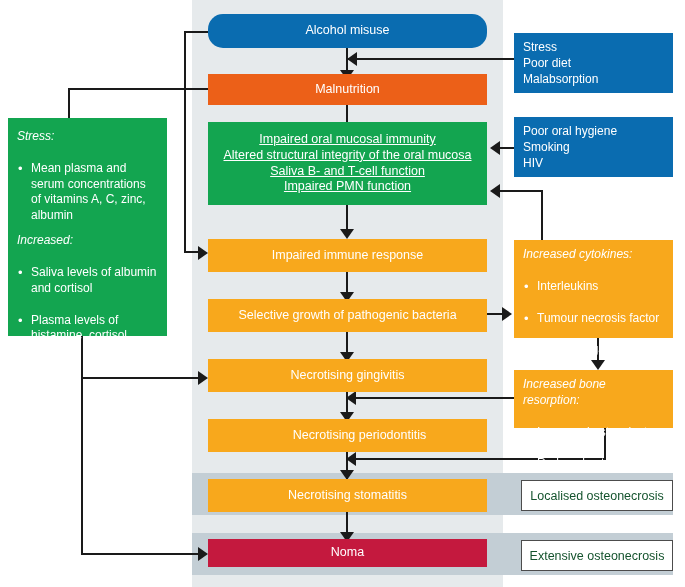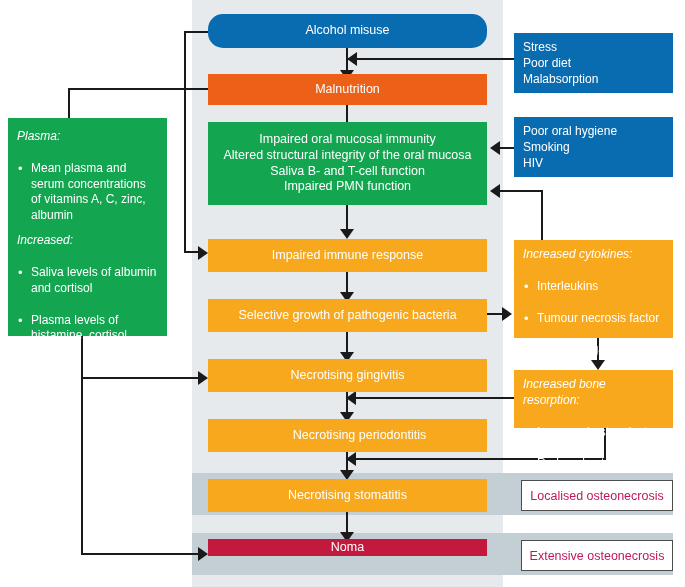--- a/index.html
+++ b/index.html
@@ -19,21 +19,21 @@
   .node{
     position:absolute;
     box-sizing:border-box;
     color:#ffffff;
     display:flex;
     align-items:center;
     justify-content:center;
     text-align:center;
     line-height:1.25;
   }
-  .node .lines{width:100%;}
+  .node .lines{width:100%;text-decoration:underline;}
   .node-blue{background:#0a6cb0;}
   .node-orange-dark{background:#ec6018;}
   .node-green{background:#13a550;}
   .node-amber{background:#f8a81c;}
   .node-crimson{background:#c4193e;}
 
   .center-node{left:208px;width:279px;font-size:12.5px;}
   .side-node{left:514px;width:159px;}
 
   
@@ -51,21 +51,21 @@
     content:"\2022";position:absolute;left:1px;top:-1px;font-size:13px;
   }
   .listbox .gap{height:9px;}
 
   
   .outline-box{
     position:absolute;
     box-sizing:border-box;
     background:#ffffff;
     border:1.4px solid #4c4c4c;
-    color:#be185d;
+    color:#14532d;
     display:flex;align-items:center;justify-content:center;
     font-size:12.5px;
   }
 
   
   .ln{position:absolute;background:#1a1a1a;}
   .h{height:2.4px;}
   .v{width:2.4px;}
   .arrow{position:absolute;width:0;height:0;}
   .ar-down{border-left:7px solid transparent;border-right:7px solid transparent;border-top:10px solid #1a1a1a;}
@@ -171,21 +171,21 @@
   </div>
 
   <div class="node node-amber center-node" style="top:419px;height:33px;padding-left:24px;">
     <span>Necrotising periodontitis</span>
   </div>
 
   <div class="node node-amber center-node" style="top:479px;height:33px;">
     <span>Necrotising stomatitis</span>
   </div>
 
-  <div class="node node-crimson center-node" style="top:539px;height:17px;">
+  <div class="node node-crimson center-node" style="top:539px;height:28px;">
     <span>Noma</span>
   </div>
 
   <div class="node node-blue side-node listbox" style="top:33px;height:60px;">
     <div>Stress</div>
     <div>Poor diet</div>
     <div>Malabsorption</div>
   </div>
 
   <div class="node node-blue side-node listbox" style="top:117px;height:60px;">
@@ -213,21 +213,21 @@
 
   <div class="outline-box" style="left:521px;top:480px;width:152px;height:31px;">
     <span>Localised osteonecrosis</span>
   </div>
 
   <div class="outline-box" style="left:521px;top:540px;width:152px;height:31px;">
     <span>Extensive osteonecrosis</span>
   </div>
 
   <div class="node node-green listbox" style="left:8px;top:118px;width:159px;height:218px;padding:11px 9px;font-size:12px;">
-    <div class="hd">Plasma:</div>
+    <div class="hd">Stress:</div>
     <ul>
       <li>Mean plasma and serum concentrations of vitamins A, C, zinc, albumin</li>
     </ul>
     <div class="gap"></div>
     <div class="hd">Increased:</div>
     <ul>
       <li>Saliva levels of albumin and cortisol</li>
       <li>Plasma levels of histamine, cortisol</li>
     </ul>
   </div>

